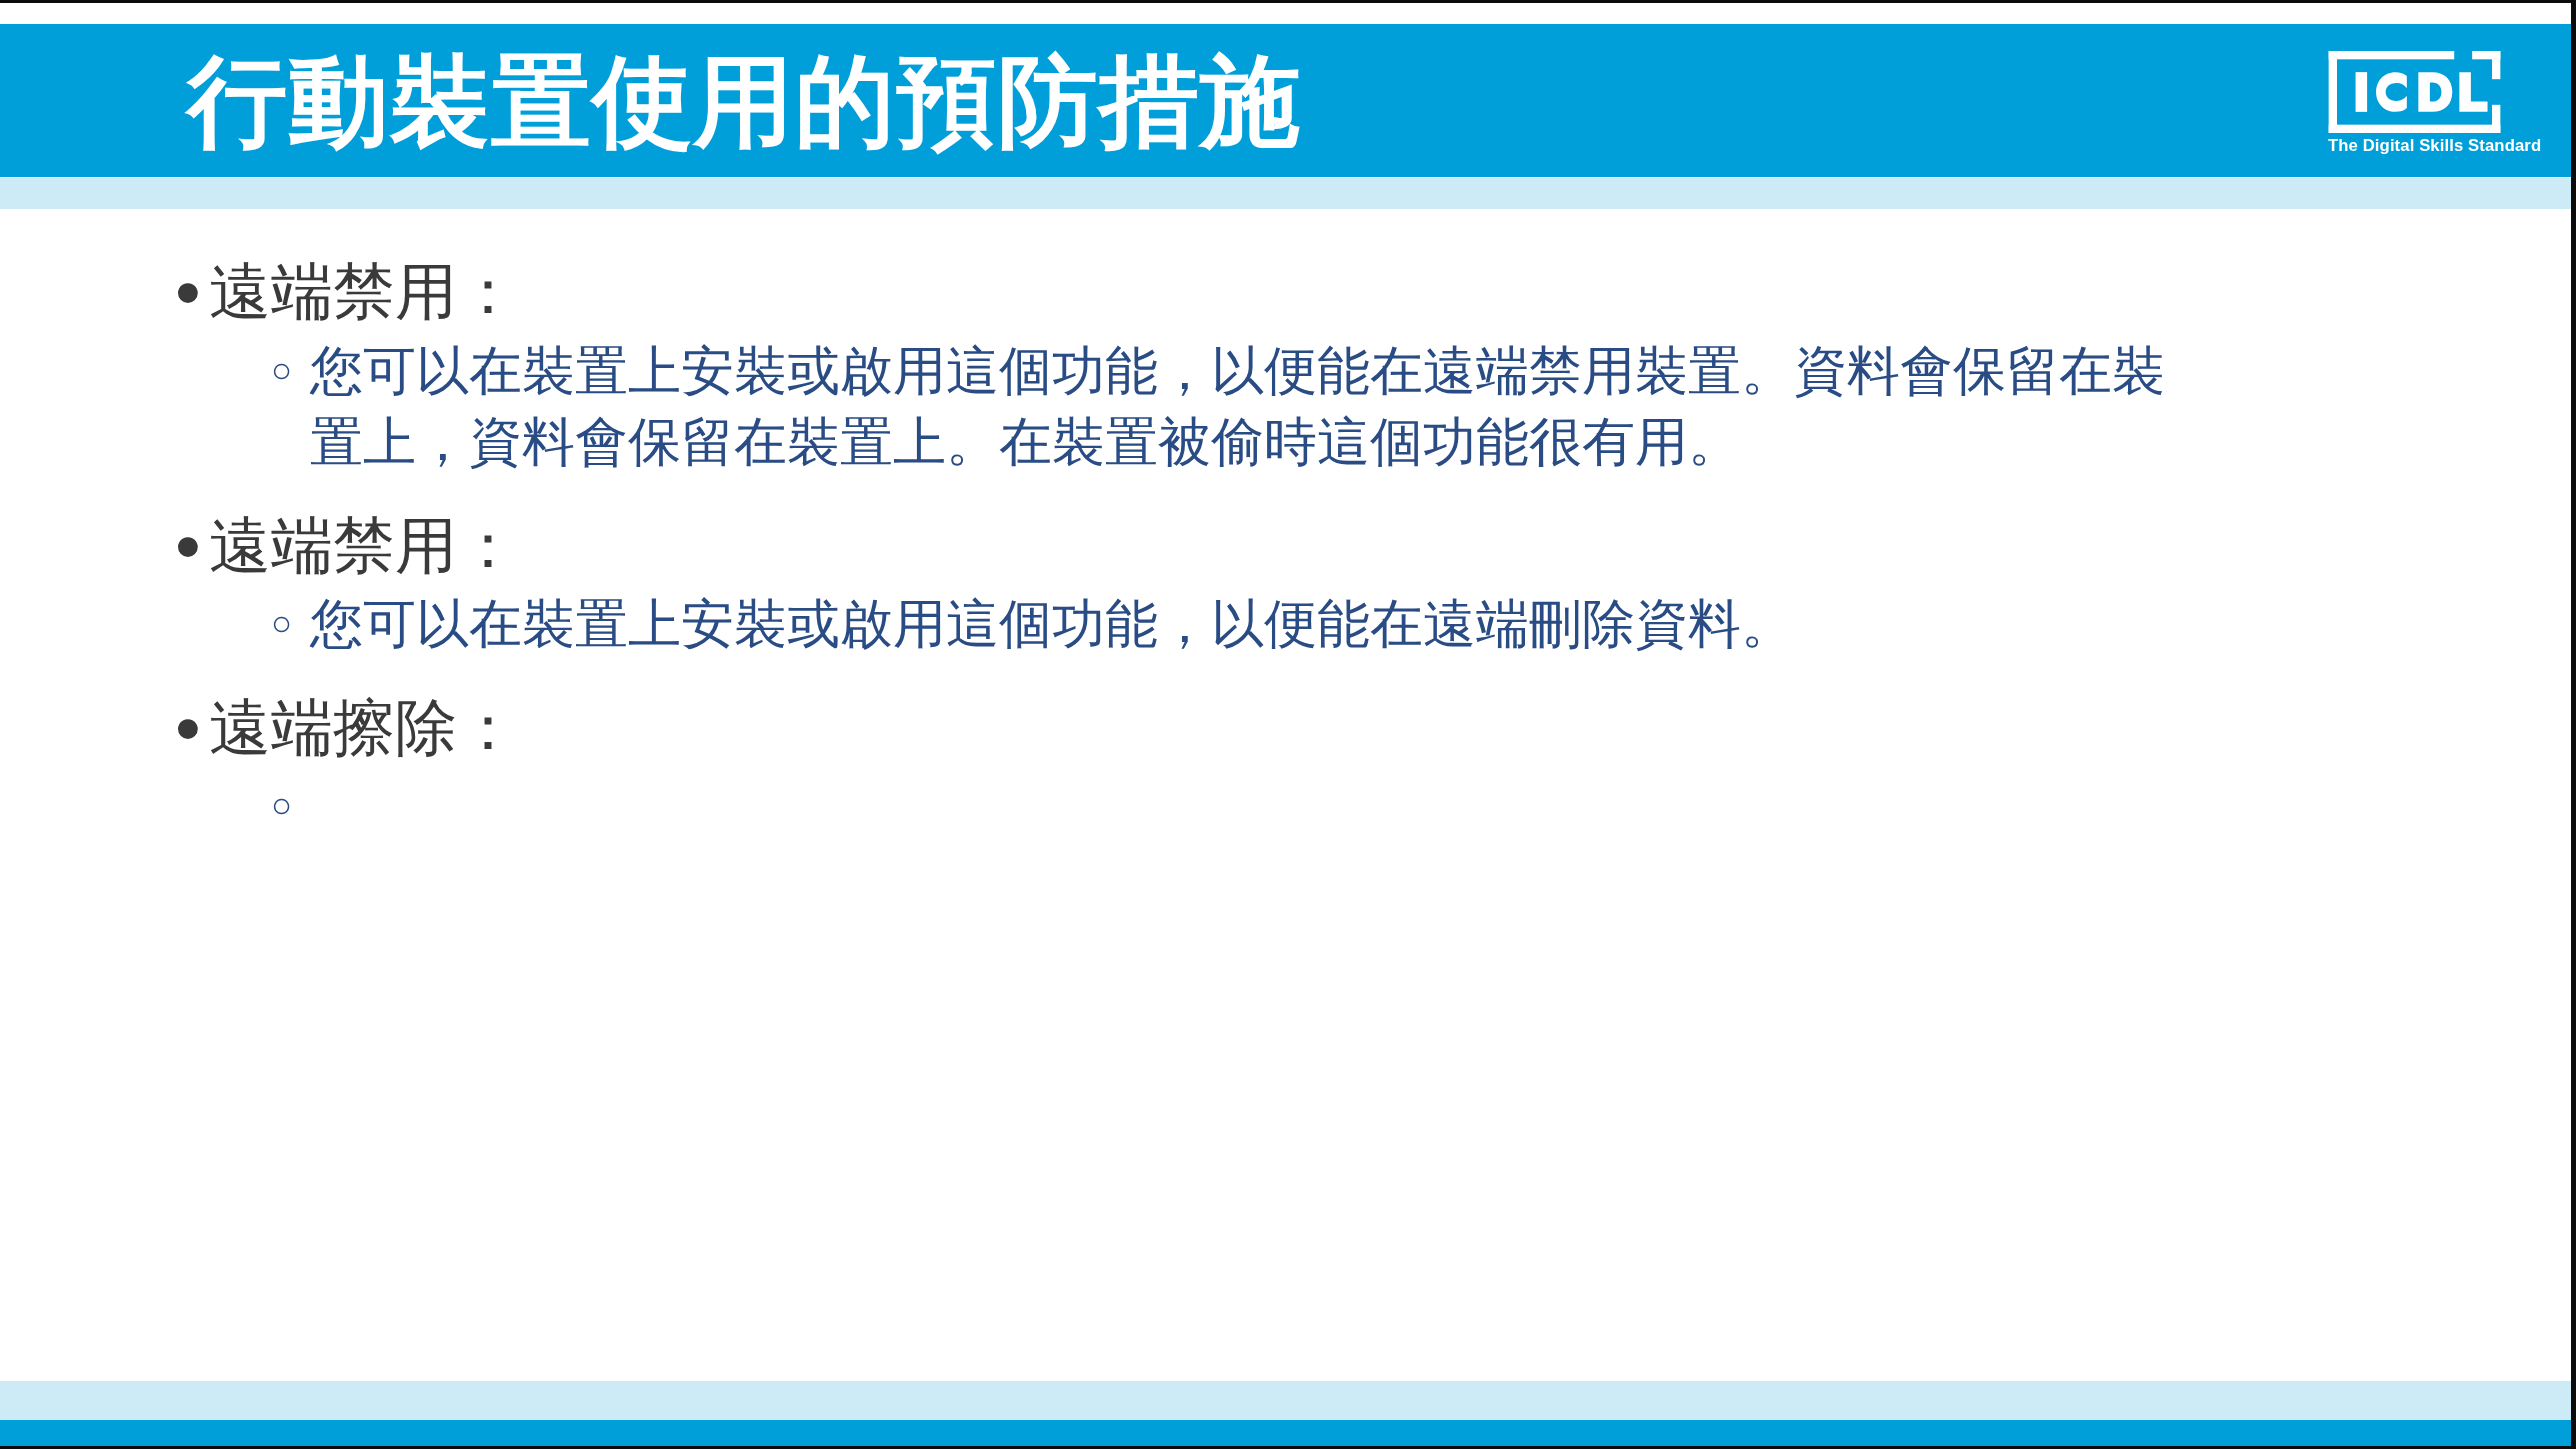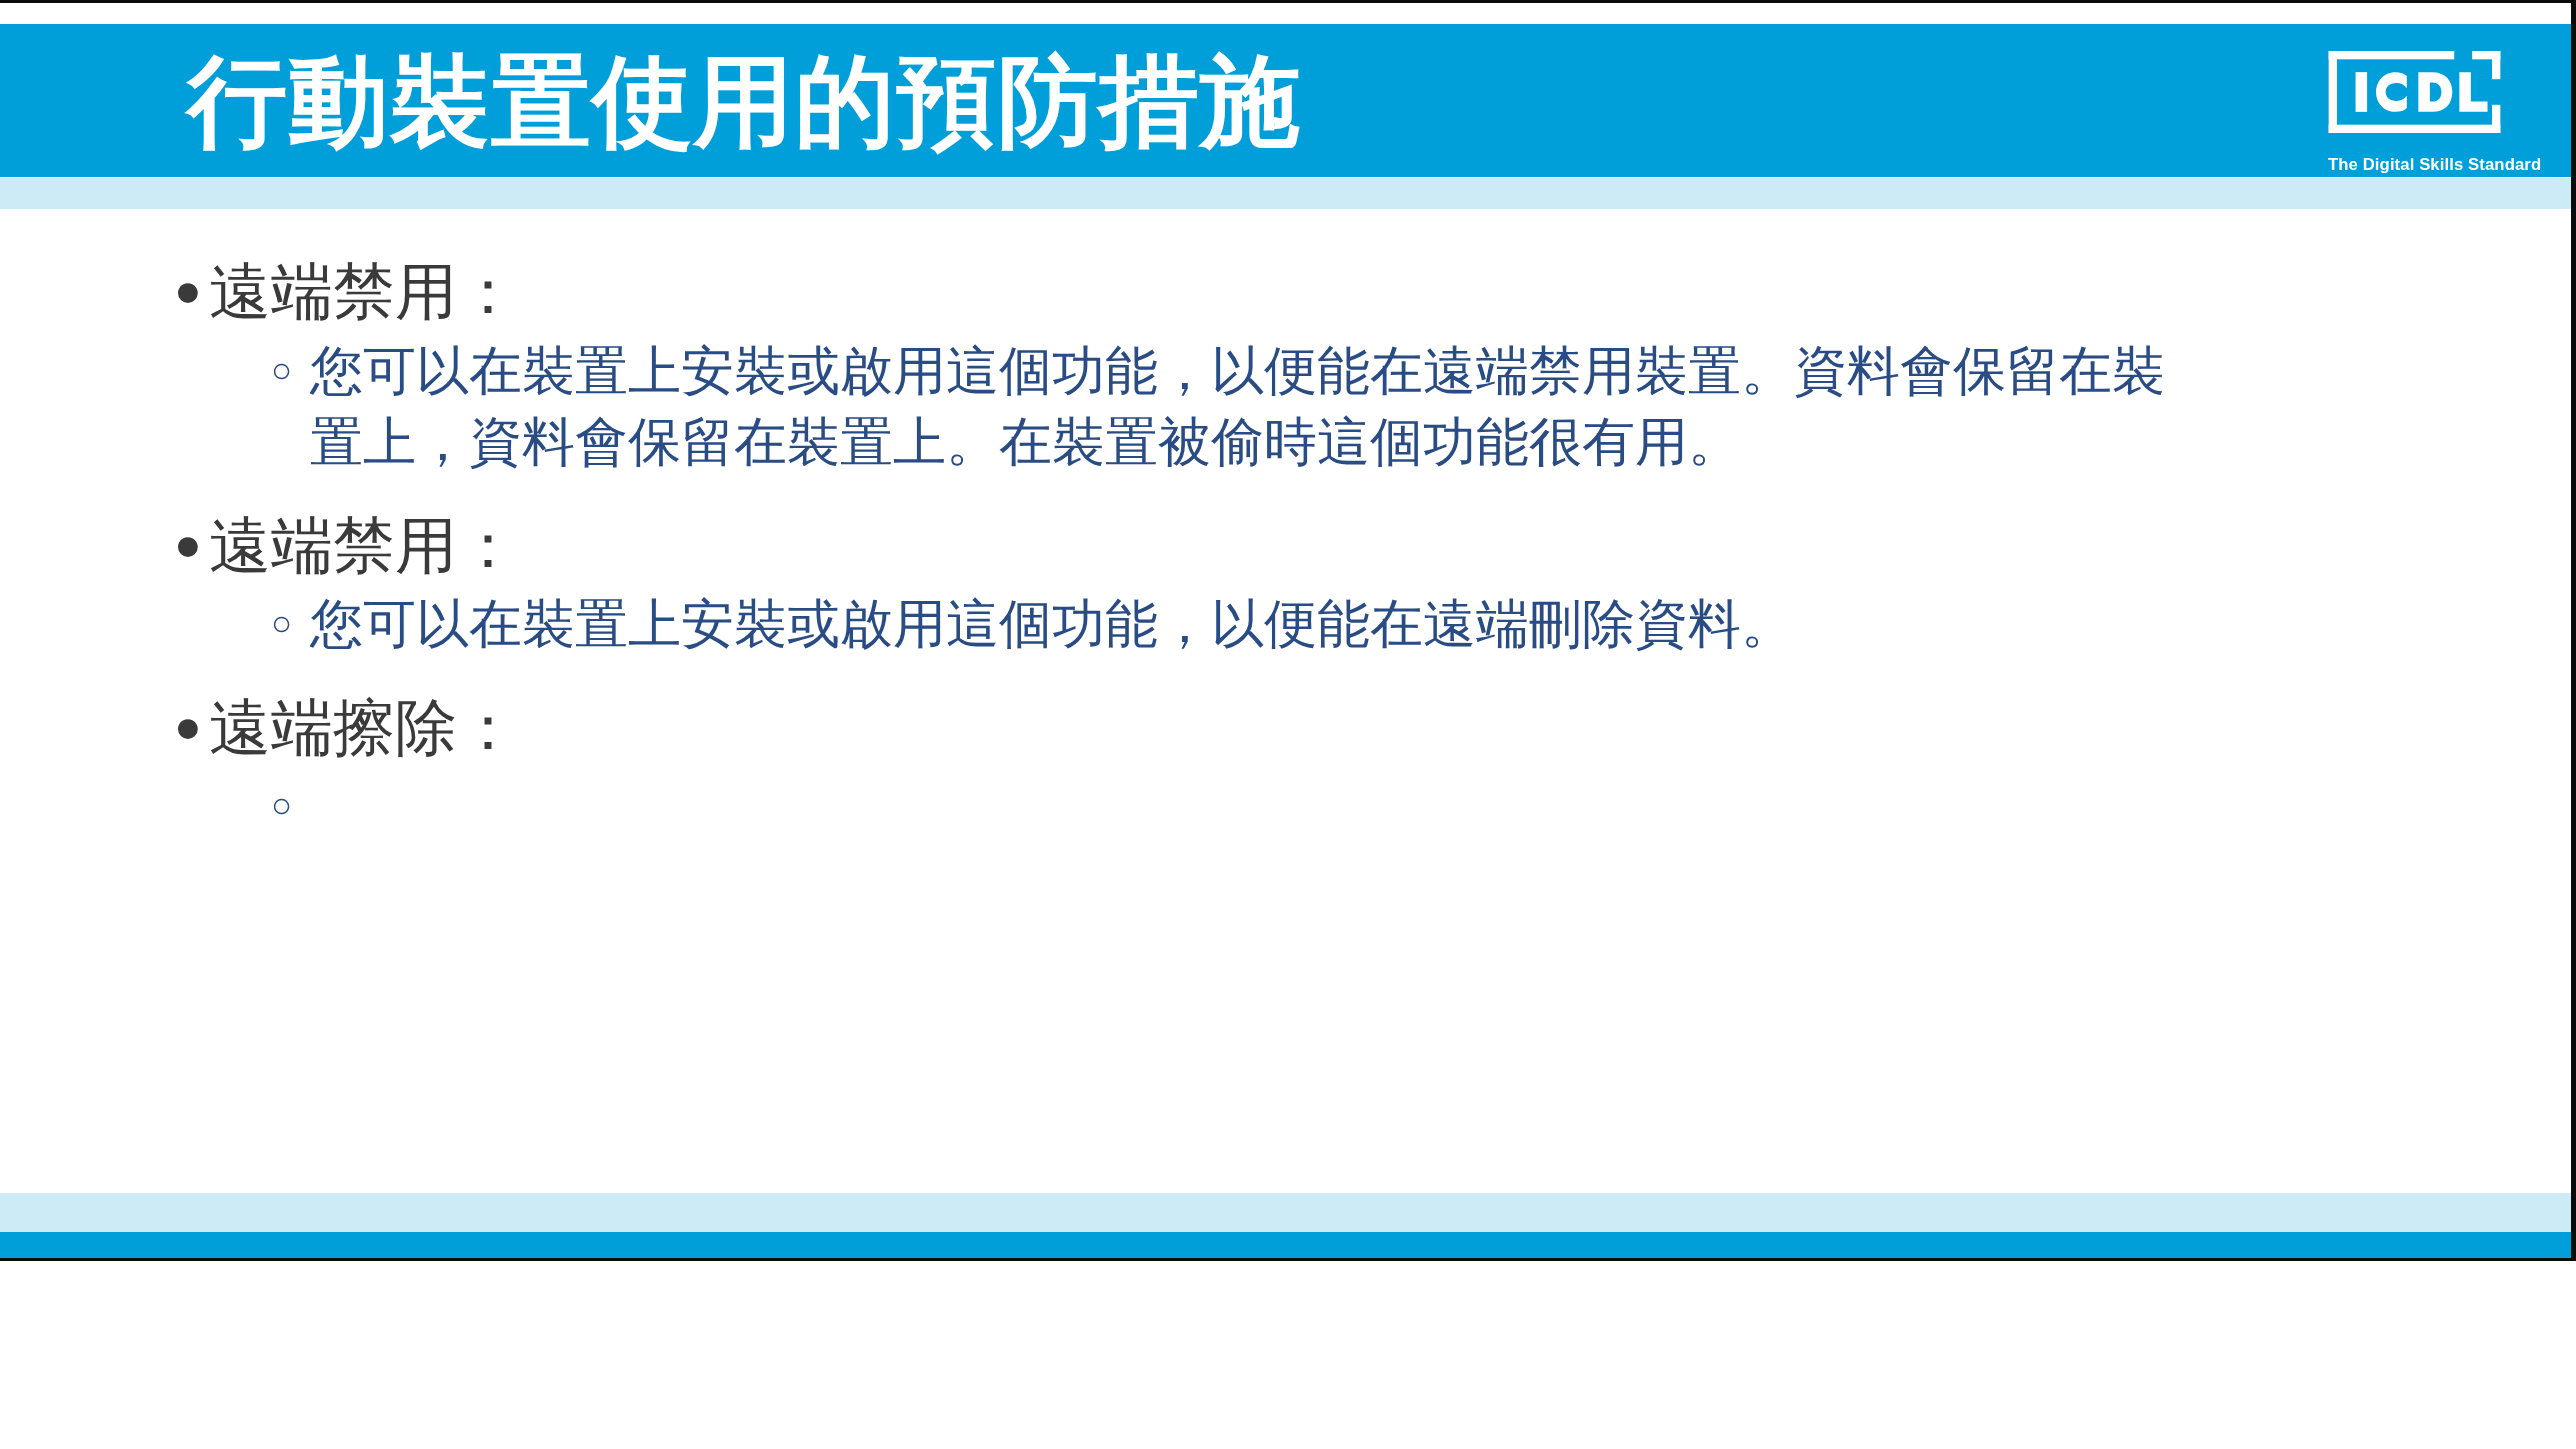--- a/index.html
+++ b/index.html
@@ -9,21 +9,21 @@
   }
   body {
     width: 2576px;
     height: 1449px;
     font-family: "Liberation Sans", "DejaVu Sans", sans-serif;
     overflow: hidden;
   }
   .slide {
     position: relative;
     width: 2576px;
-    height: 1261px;
+    height: 1449px;
     background: #ffffff;
     box-sizing: border-box;
     border-right: 5.8px solid #0b0b0b;
     border-top: 3.2px solid #0b0b0b;
     border-bottom: 3.2px solid #0b0b0b;
     overflow: hidden;
   }
 
   
   .top-white-strip {
@@ -72,21 +72,21 @@
     width: 173px;
     height: 111px;
   }
   .logo-mark {
     position: relative;
     width: 173px;
     height: 82px;
   }
   .logo-mark svg { display: block; }
   .logo-tag {
-    margin-top: 22px;
+    margin-top: 3px;
     text-align: center;
     color: #ffffff;
     font-size: 16.7px;
     font-weight: bold;
     letter-spacing: 0.1px;
     white-space: nowrap;
   }
 
   
   .body-area {

